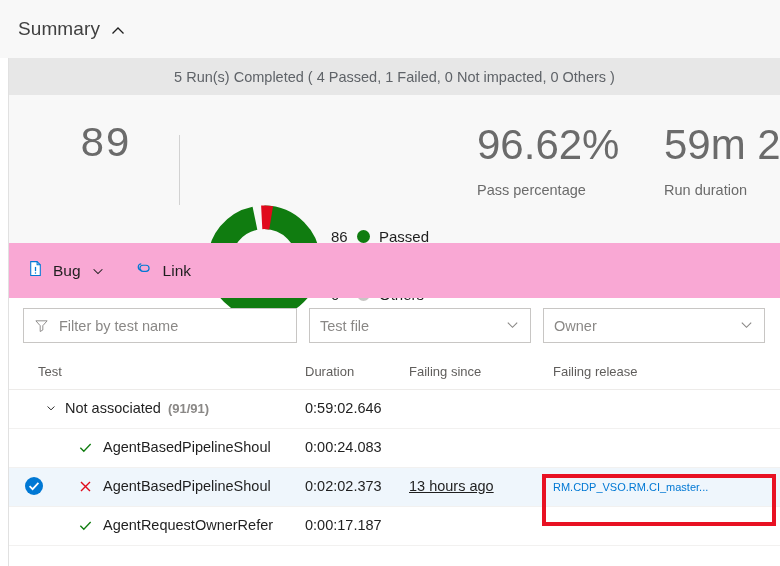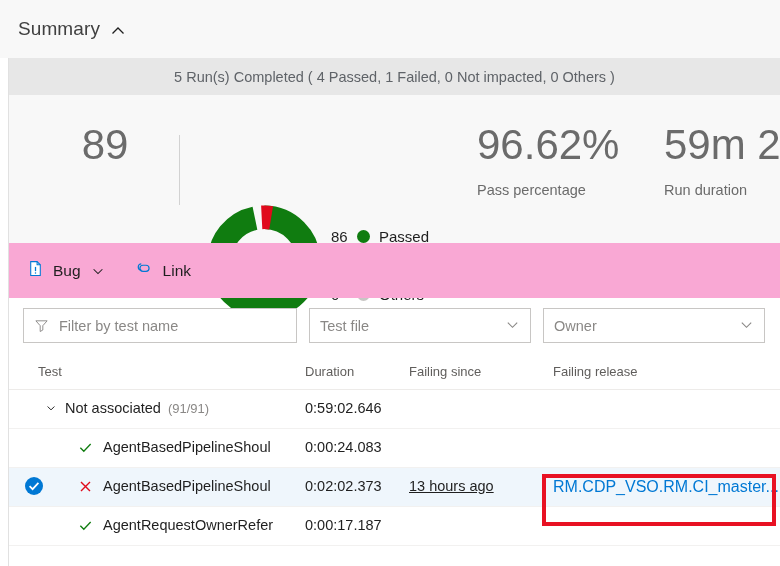--- a/index.html
+++ b/index.html
@@ -75,20 +75,21 @@
     width: 771px;
     height: 148px;
     background: #f8f8f8;
   }
 
   .stat-total {
     position: absolute;
     left: 36px; top: 26px;
     width: 120px;
     text-align: center;
+    font-family: Liberation Mono, monospace;
   }
   .stat-big {
     font-size: 42px;
     color: #6b6b6b;
     font-weight: 400;
     line-height: 48px;
   }
   .stat-label {
     font-size: 14.5px;
     color: #6b6b6b;
@@ -241,40 +242,40 @@
   .cell-since    { left: 400px; text-decoration: underline; }
   .cell-release  { left: 544px; }
 
   .group-caret {
     width: 16px; height: 16px;
     display: inline-flex;
     align-items:center; justify-content:center;
     margin-right: 6px;
   }
   .group-name { font-size: 14.5px; color:#1f1f1f; }
-  .group-count { font-size: 13px; color:#8a8886; margin-left: 7px; }
+  .group-count { font-size: 13px; color:#8a8886; margin-left: 7px; font-weight: bold; }
 
   .status-icon {
     width: 16px; height: 16px;
     display: inline-flex;
     align-items: center; justify-content: center;
     margin-right: 10px;
     flex: 0 0 auto;
   }
   .test-name { font-size: 14.5px; color: #1f1f1f; }
 
   .row-check {
     position: absolute;
     left: 16px; top: 9px;
     width: 18px; height: 18px;
   }
 
   .link {
     color: #0078d4;
-    font-size: 16px;
+    font-size: 11px;
     text-decoration: none;
   }
 
   
   .annot-box {
     position: absolute;
     left: 542px; top: 474px;
     width: 234px; height: 52px;
     border: 4px solid #e81123;
     box-sizing: border-box;

